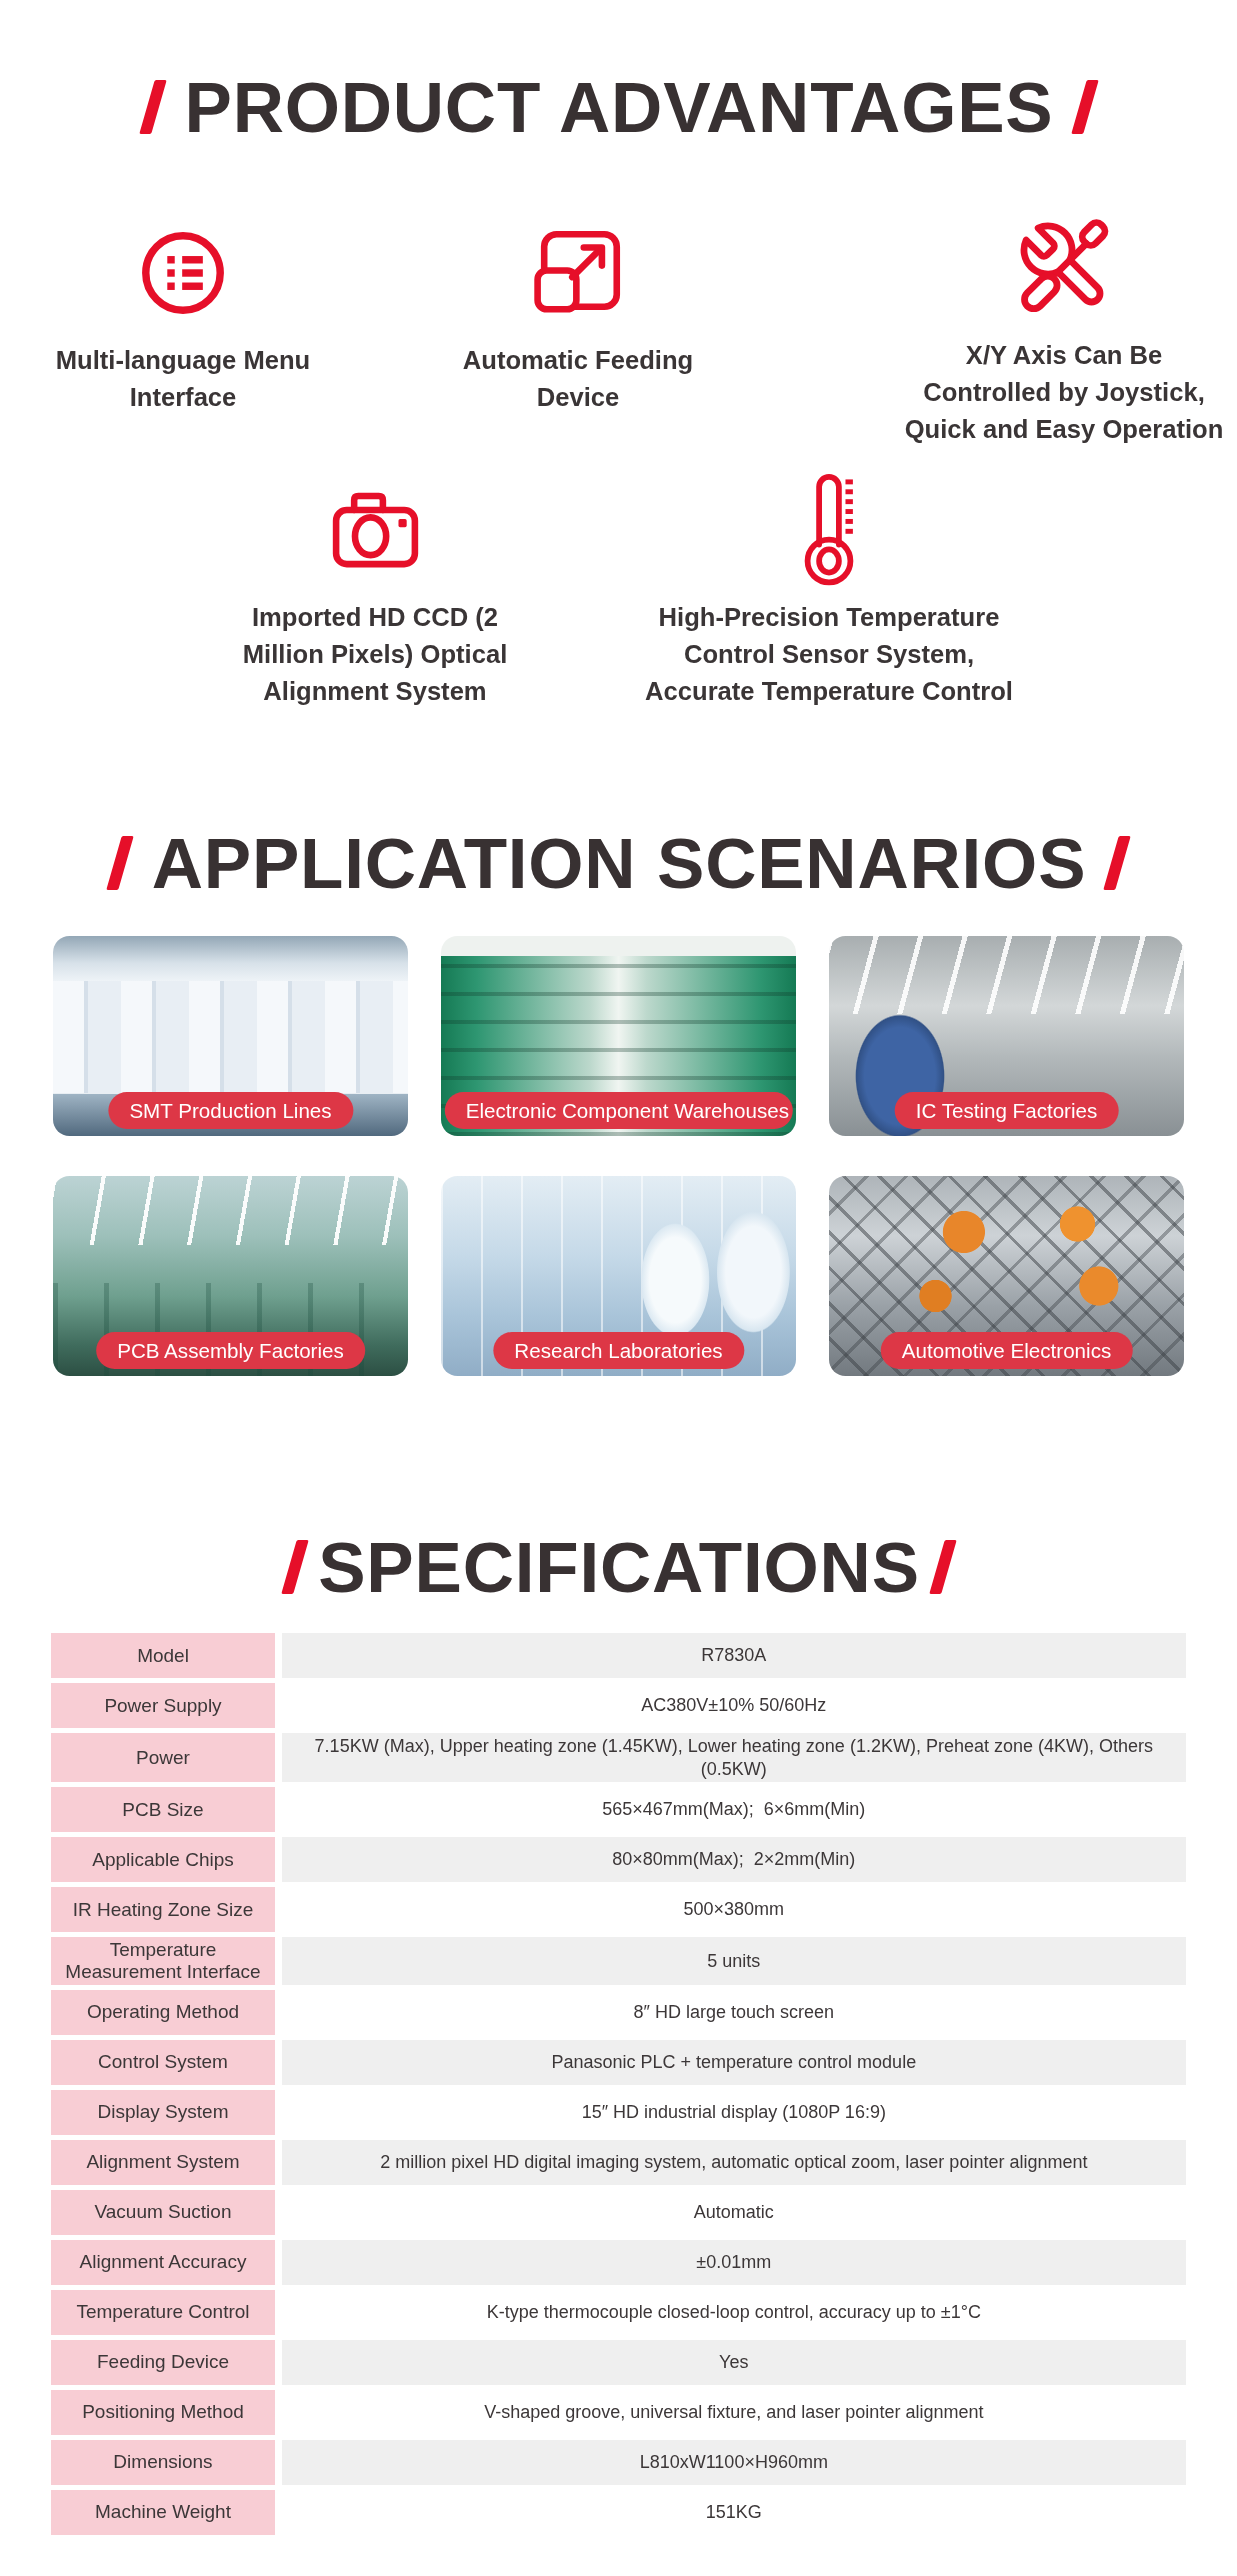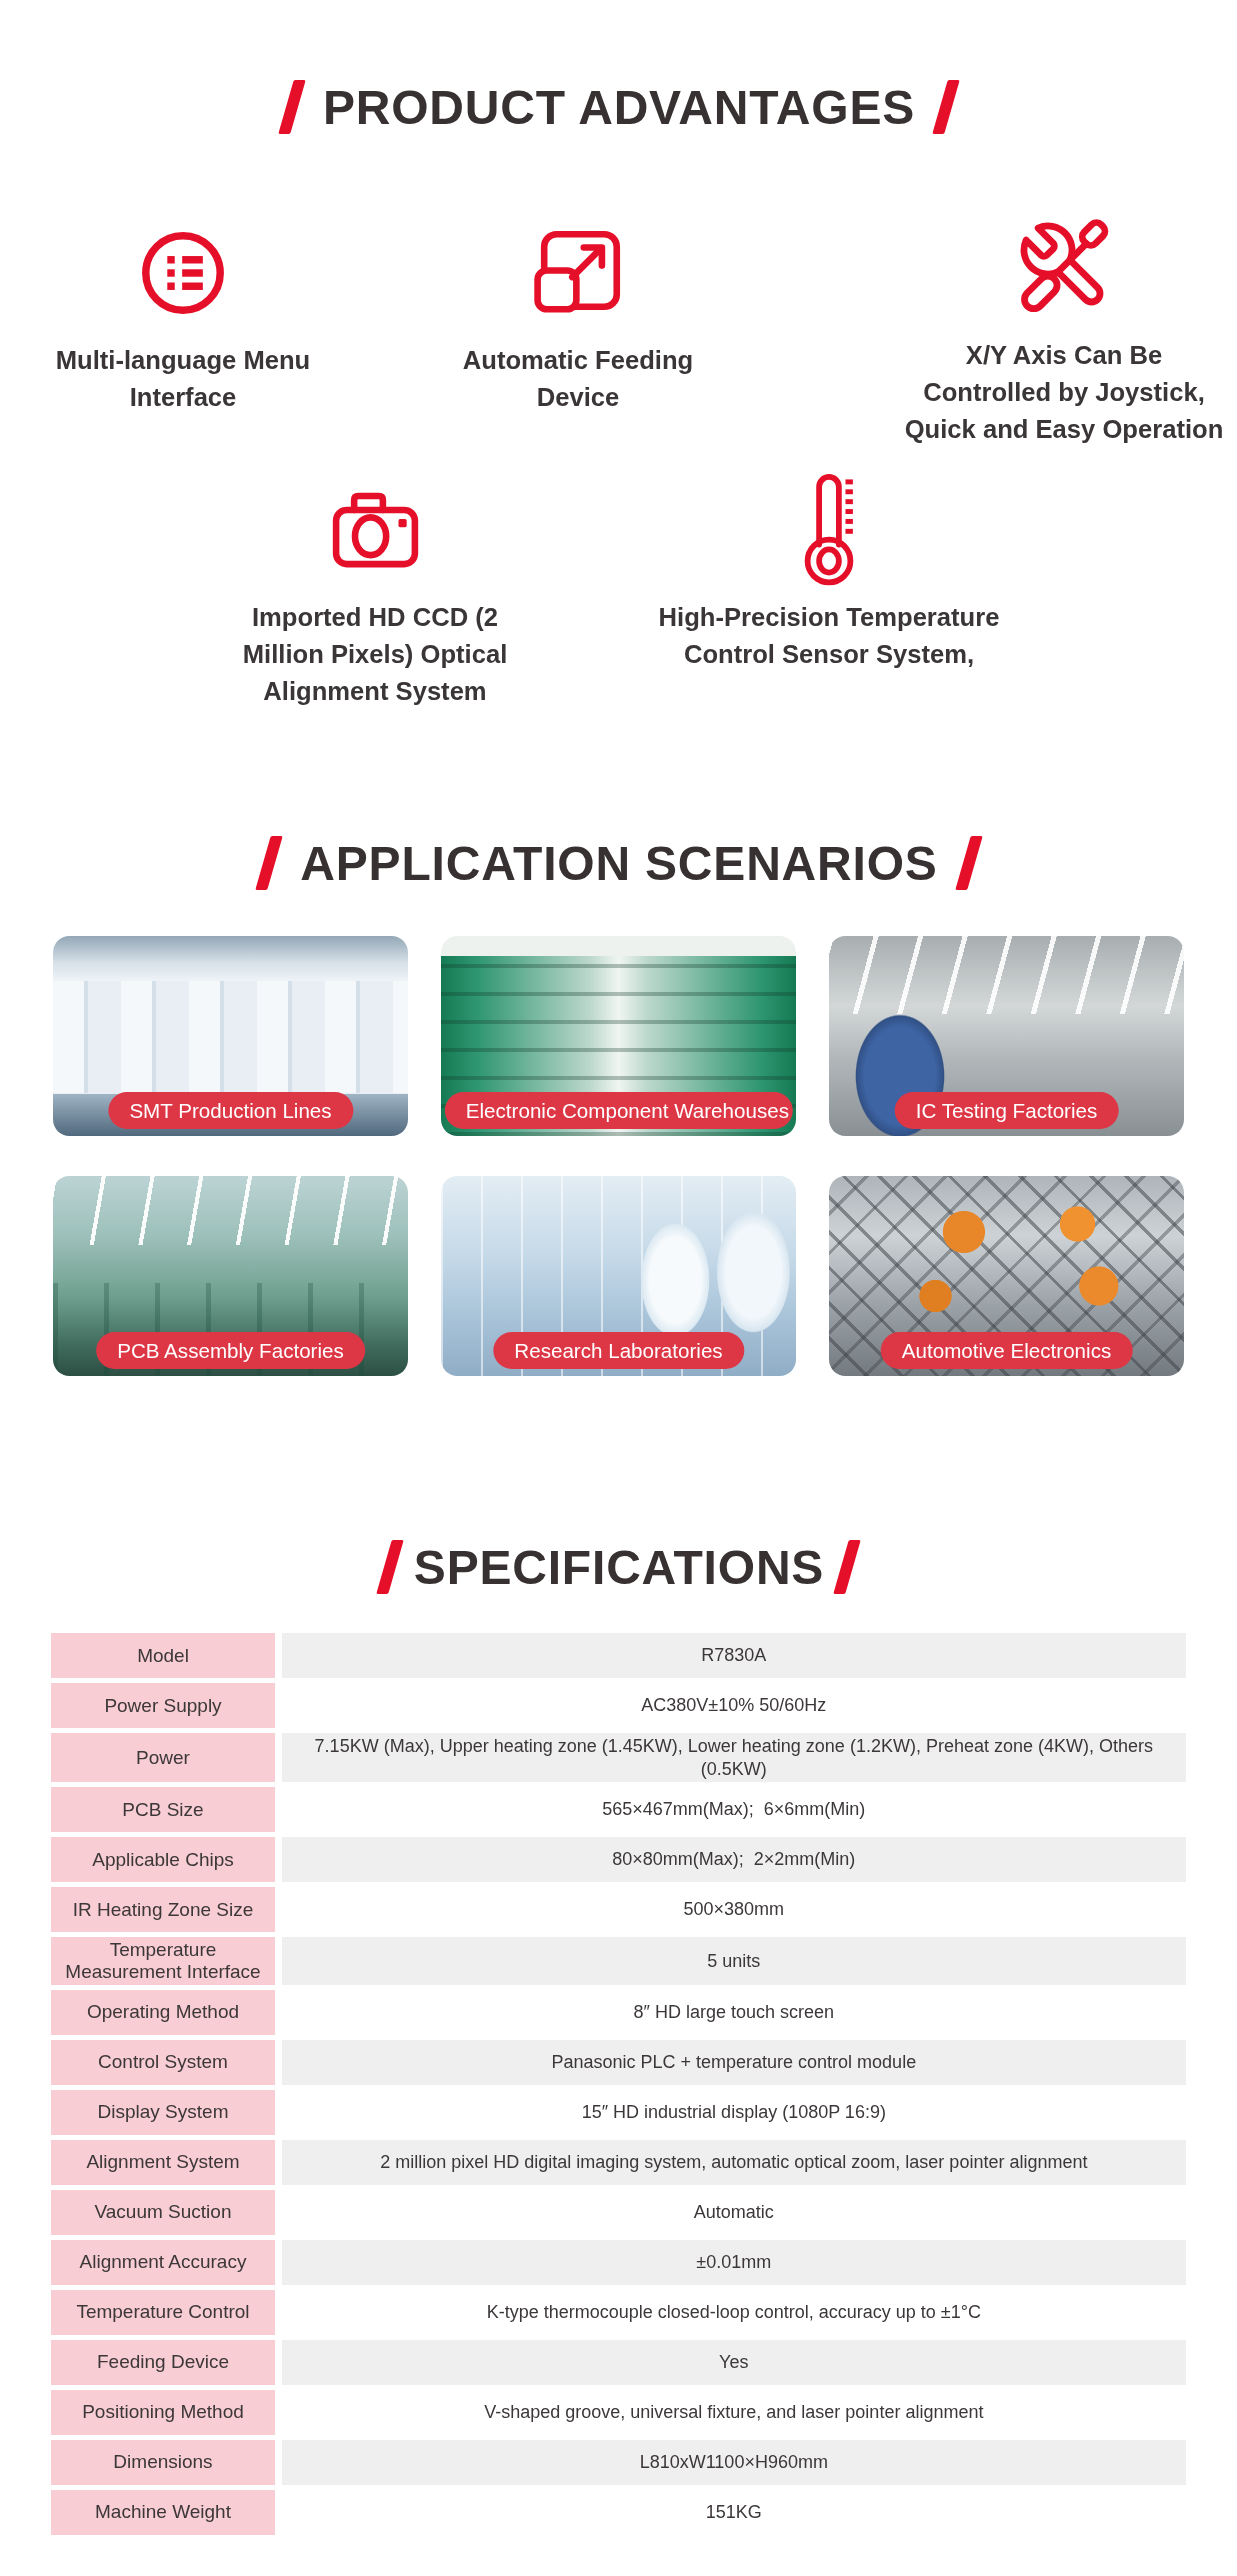--- a/index.html
+++ b/index.html
@@ -13,21 +13,21 @@
   
   .sec-title {
     display:flex; align-items:center; justify-content:center;
     height:76px; gap:25px;
   }
   .sec-title .slash {
     width:12.4px; height:54px; background:#e60f29;
     transform:skewX(-16deg); border-radius:1.7px;
   }
   .sec-title .t {
-    font-size:48px; font-weight:700; letter-spacing:0.8px; color:#383132;
+    font-size:71px; font-weight:700; letter-spacing:0.8px; color:#383132;
   }
   #title-advantages { margin-top:69px; }
   #title-scenarios  { margin-top:45px; }
   #title-specs      { margin-top:153px;gap:17px; }
 
   
   .advantages { position:relative; height:635px; }
   .feature {
     position:absolute; width:462px; transform:translateX(-50%);
     display:flex; flex-direction:column; align-items:center;
@@ -228,20 +228,21 @@
       <line x1="66" y1="36" x2="75" y2="36"></line>
       <line x1="66" y1="48" x2="75" y2="48"></line>
       <line x1="66" y1="60" x2="75" y2="60"></line>
       <line x1="66" y1="72" x2="75" y2="72"></line>
     </g>
   </svg>
 </div>
     <div class="caption">
         <div class="cap-line">High-Precision Temperature</div>
         <div class="cap-line">Control Sensor System,</div>
+        <div class="cap-line">Accurate Temperature Control</div>
       </div>
   </div>
 </div>
 
 <div class="sec-title" id="title-scenarios">
   <span class="slash"></span>
   <span class="t">APPLICATION SCENARIOS</span>
   <span class="slash"></span>
 </div>
 

